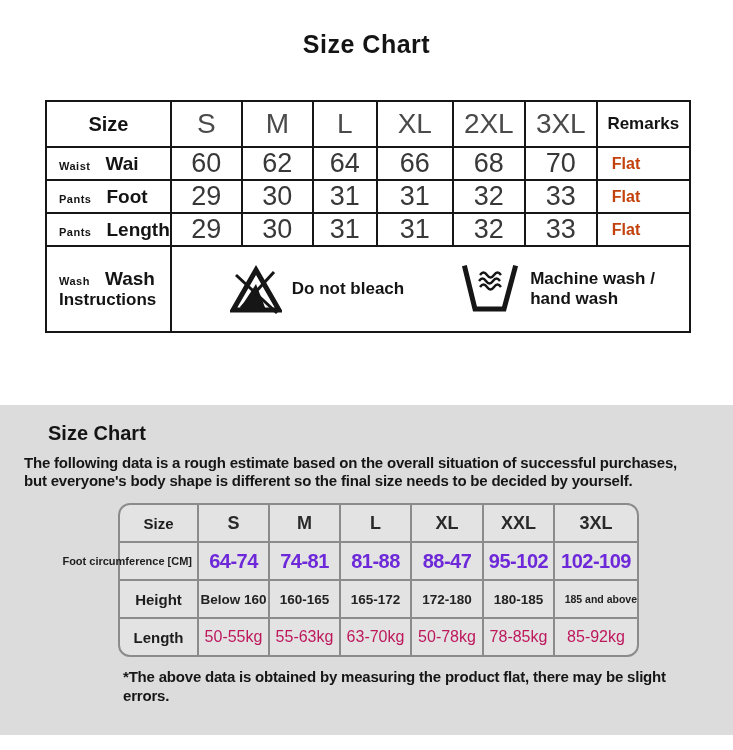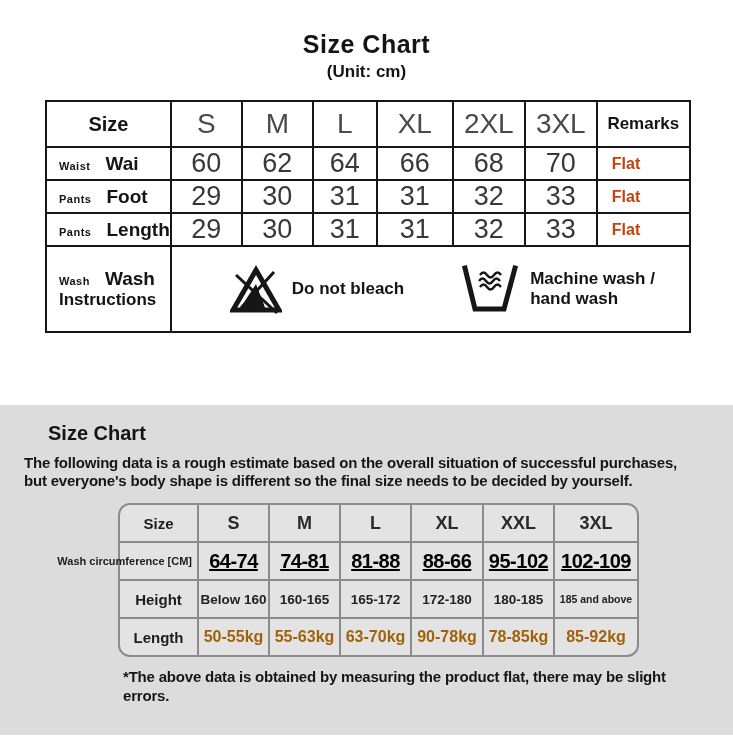--- a/index.html
+++ b/index.html
@@ -64,42 +64,41 @@
   table.bt tr > * { border-right:2px solid #8b8b8b; border-bottom:2px solid #8b8b8b; }
   table.bt tr > *:last-child { border-right:none; }
   table.bt tr:last-child > * { border-bottom:none; }
   .bt-size { font-size:15px; font-weight:bold; color:#1d1d1d; }
   .bt-letter { font-size:18px; font-weight:bold; color:#2a2a2a; }
   td.waist-label-cell { position:relative; }
   .waist-label {
     position:absolute; right:5px; top:50%; transform:translateY(-50%);
     white-space:nowrap; font-size:11px; font-weight:bold; color:#1d1d1d;
   }
-  .bt-val-waist { font-size:20px; font-weight:bold; color:#000000; letter-spacing:-0.5px;text-decoration:underline; }
+  .bt-val-waist { font-size:20px; font-weight:bold; color:#6d28d9; letter-spacing:-0.5px; }
   .bt-rowlabel { font-size:15px; font-weight:bold; color:#1d1d1d; }
   .bt-val-h { font-size:13.5px; font-weight:bold; color:#222; }
-  .bt-val-h.small { font-size:10.5px; }
-  .bt-val-w { font-size:16px; font-weight:bold; color:#a16207;margin-left:8px; }
+  .bt-val-h.small { font-size:10.5px;text-align:right; }
+  .bt-val-w { font-size:16px; font-weight:normal; color:#be185d;margin-left:8px; }
 
   .footnote {
     margin:11px 0 0 123px; width:560px; font-size:15px; font-weight:bold;
     color:#161616; line-height:1.25; letter-spacing:-0.2px;
   }
 </style>
 </head>
 <body>
 
 <div class="screen">
 
   <div class="title-wrap">
     <div class="title">
       <span class="hl"></span>
       <span>Size Chart</span>
     </div>
-    <div class="unit">(Unit: cm)</div>
   </div>
 
   <table class="top">
     <colgroup>
       <col style="width:110px">
         <col style="width:71px">
         <col style="width:71px">
         <col style="width:64px">
       <col style="width:76px">
         <col style="width:72px">
@@ -216,44 +215,44 @@
           <th class="bt-size">Size</th>
           <th class="bt-letter">S</th>
           <th class="bt-letter">M</th>
           <th class="bt-letter">L</th>
           <th class="bt-letter">XL</th>
           <th class="bt-letter">XXL</th>
           <th class="bt-letter">3XL</th>
         </tr>
         <tr>
           <td class="waist-label-cell">
-            <span class="waist-label">Wash circumference [CM]</span>
+            <span class="waist-label">Foot circumference [CM]</span>
           </td>
           <td class="bt-val-waist">64-74</td>
           <td class="bt-val-waist">74-81</td>
           <td class="bt-val-waist">81-88</td>
-          <td class="bt-val-waist">88-66</td>
+          <td class="bt-val-waist">88-47</td>
           <td class="bt-val-waist">95-102</td>
           <td class="bt-val-waist">102-109</td>
         </tr>
         <tr>
           <td class="bt-rowlabel">Height</td>
           <td class="bt-val-h">Below 160</td>
           <td class="bt-val-h">160-165</td>
           <td class="bt-val-h">165-172</td>
           <td class="bt-val-h">172-180</td>
           <td class="bt-val-h">180-185</td>
           <td class="bt-val-h small">185 and above</td>
         </tr>
         <tr>
           <td class="bt-rowlabel">Length</td>
           <td class="bt-val-w">50-55kg</td>
           <td class="bt-val-w">55-63kg</td>
           <td class="bt-val-w">63-70kg</td>
-          <td class="bt-val-w">90-78kg</td>
+          <td class="bt-val-w">50-78kg</td>
           <td class="bt-val-w">78-85kg</td>
           <td class="bt-val-w">85-92kg</td>
         </tr>
       </tbody>
         </table>
     </div>
 
     <p class="footnote">*The above data is obtained by measuring the product flat, there may be slight errors.</p>
   </div>
 

